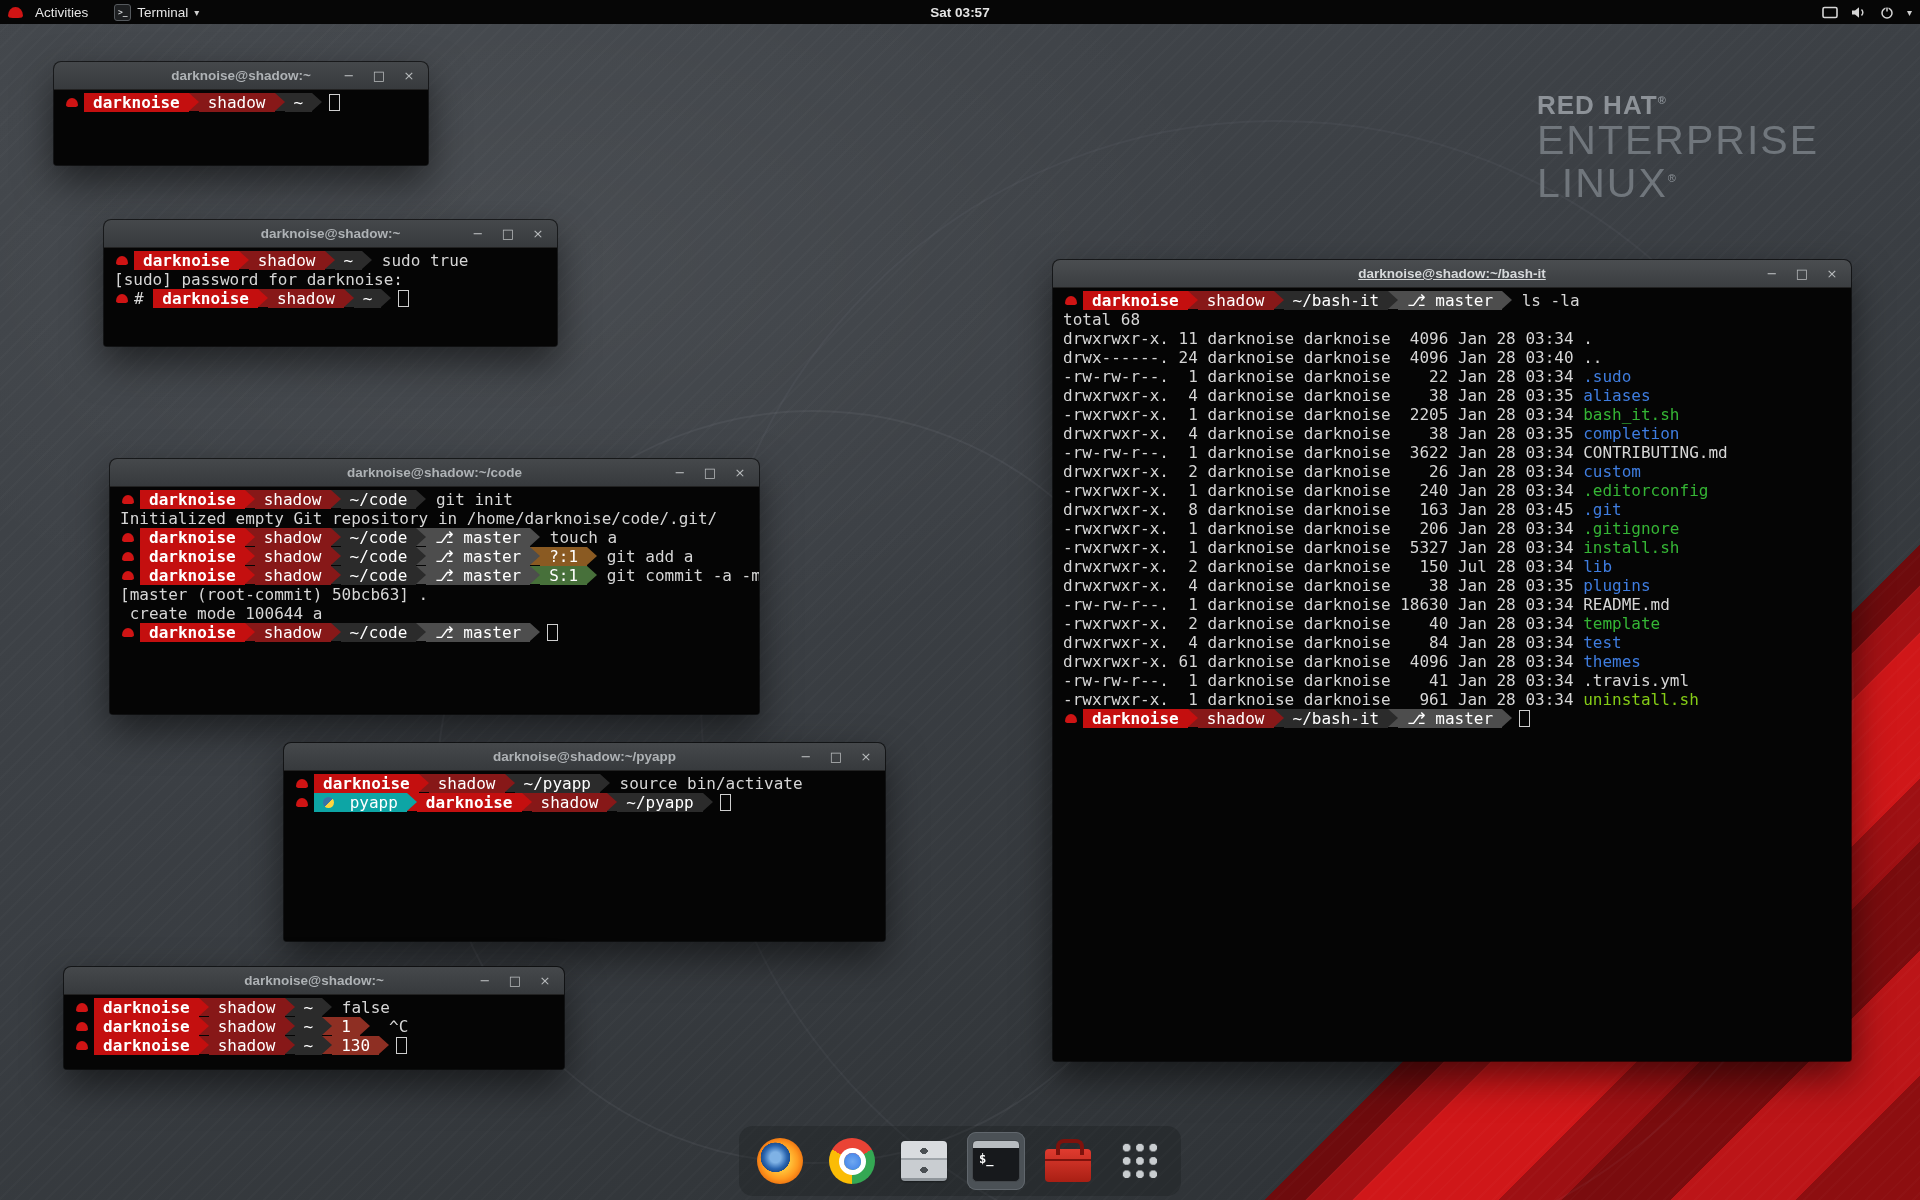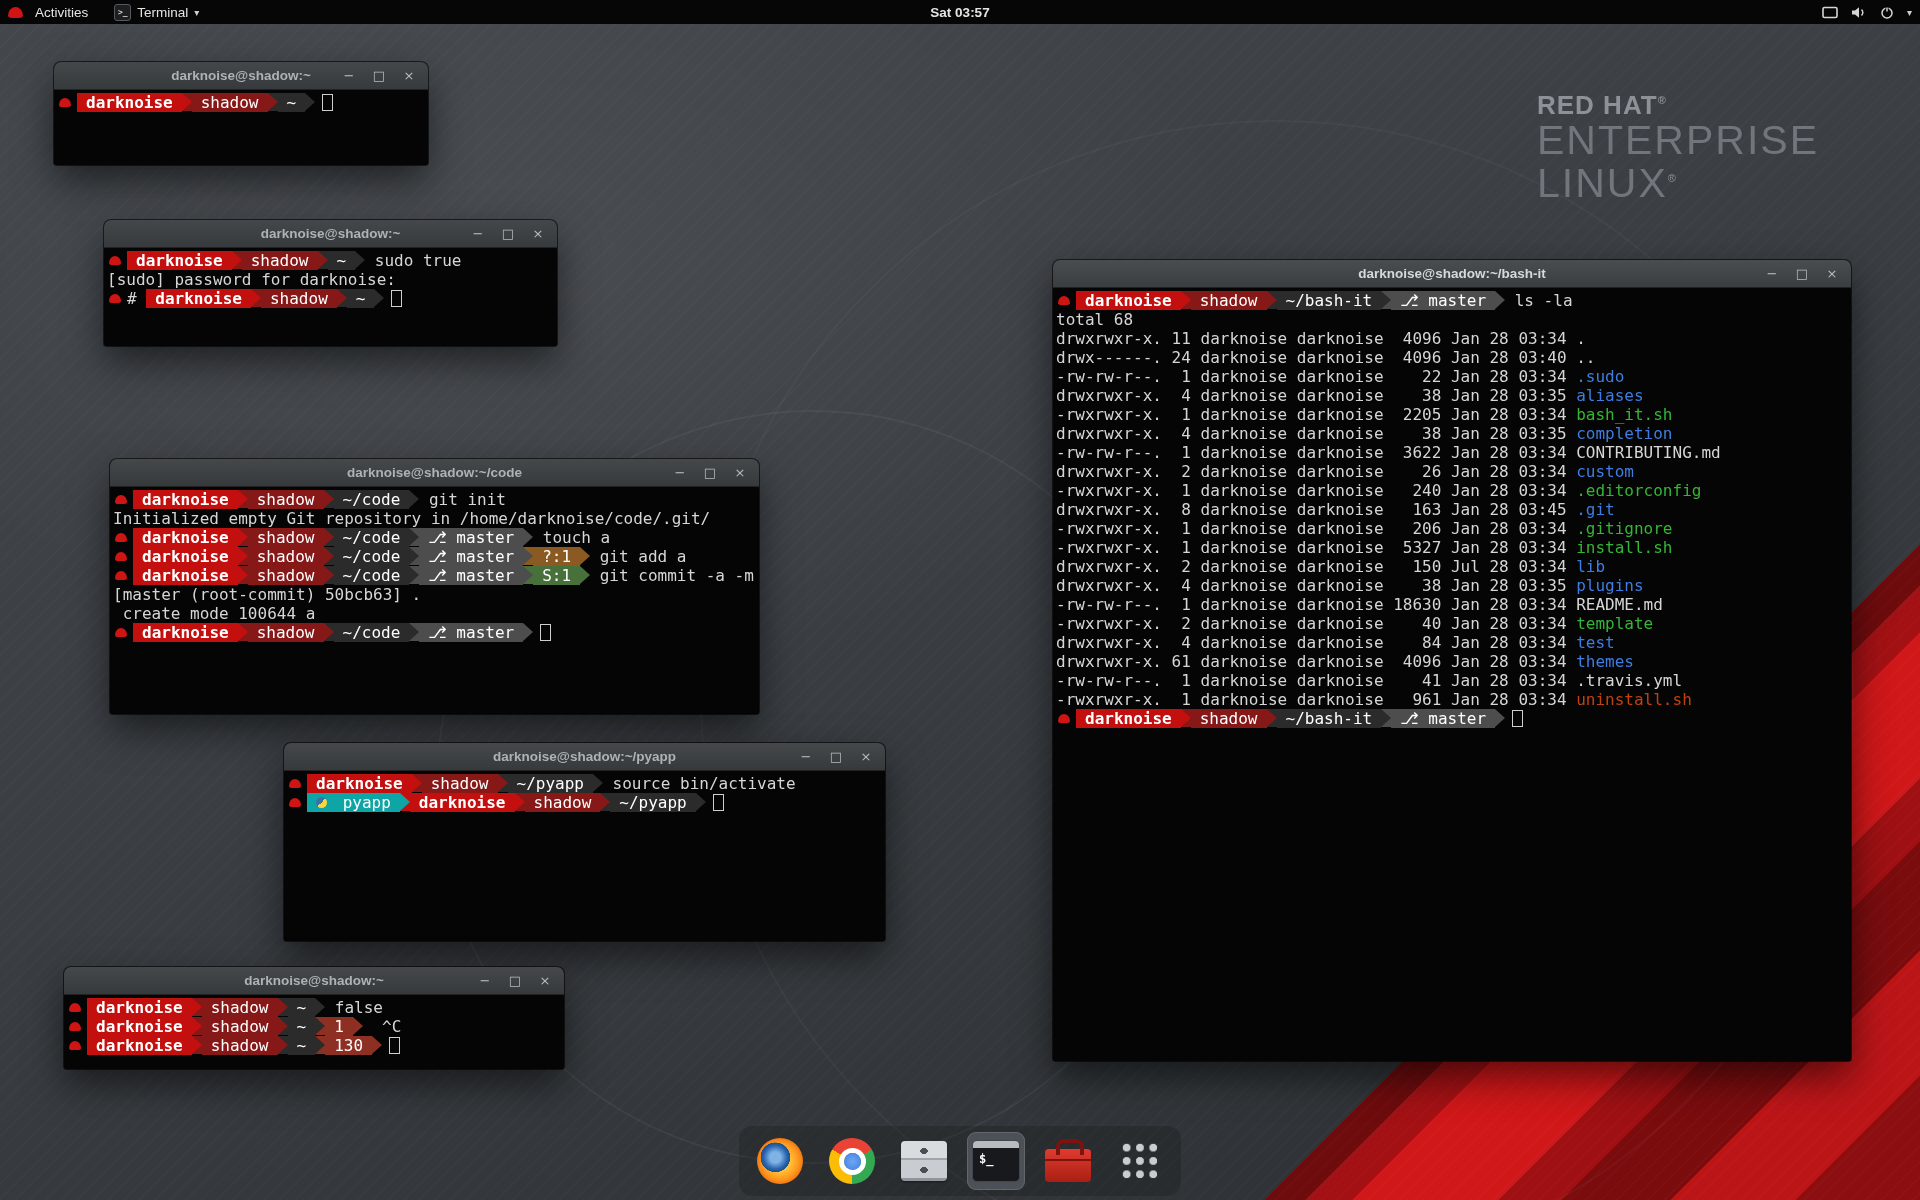--- a/index.html
+++ b/index.html
@@ -37,25 +37,25 @@
 
   
   #windows-layer{position:absolute;left:0;top:0;width:100%;height:100%;}
   .term-window{position:absolute;background:#060606;border-radius:7px 7px 3px 3px;overflow:hidden;
     box-shadow:0 16px 38px rgba(0,0,0,0.55), 0 0 0 1px rgba(0,0,0,0.6);
     display:flex;flex-direction:column;}
   .titlebar{flex:0 0 27px;height:27px;background:linear-gradient(#45484b,#373a3d);
     border-bottom:1px solid #222;position:relative;display:flex;align-items:center;justify-content:center;}
   .term-window.focused .titlebar{background:linear-gradient(#4a4d50,#3b3e41);}
   .win-title{font:bold 13.5px "Liberation Sans",sans-serif;color:#aeb2b5;}
-  .term-window.focused .win-title{color:#d6d9db;}
+  .term-window.focused .win-title{color:#d6d9db;text-decoration:underline;}
   .win-btns{position:absolute;right:12px;top:0;height:100%;display:flex;align-items:center;gap:16px;}
   .win-btn{color:#b8bbbd;font:13px "DejaVu Sans",sans-serif;width:14px;text-align:center;}
 
-  .term-body{flex:1;background:#050505;padding:3px 0 0 3px;
+  .term-body{flex:1;background:#050505;padding:3px 0 0 10px;
     font:16px/19px "DejaVu Sans Mono","Liberation Mono",monospace;color:#d6d6d6;overflow:hidden;}
   .term-line{display:flex;align-items:stretch;height:19px;white-space:pre;}
   .pl-seg{display:inline-flex;align-items:center;padding:0 9px;height:19px;flex:0 0 auto;}
   .pl-arrow{width:0;height:0;flex:0 0 auto;
     border-top:9.5px solid transparent;border-bottom:9.5px solid transparent;border-left:10px solid transparent;}
   .pl-text{line-height:19px;}
   .hat-icon{width:12px;height:9px;margin:5px 6px 0 2px;flex:0 0 auto;background:#cf1414;
     border-radius:55% 55% 35% 35% / 85% 85% 25% 25%;}
   .py-icon{width:11px;height:11px;border-radius:50%;margin-right:6px;flex:0 0 auto;
     background:linear-gradient(135deg,#3873a6 0 50%,#ffd53e 50% 100%);}
@@ -209,21 +209,21 @@
           <div class="term-line"><span class="pl-text">drwxrwxr-x.  8 darknoise darknoise   163 Jan 28 03:45 </span><span class="pl-text" style="color: rgb(63, 125, 224);">.git</span></div>
           <div class="term-line"><span class="pl-text">-rwxrwxr-x.  1 darknoise darknoise   206 Jan 28 03:34 </span><span class="pl-text" style="color: rgb(53, 181, 53);">.gitignore</span></div>
           <div class="term-line"><span class="pl-text">-rwxrwxr-x.  1 darknoise darknoise  5327 Jan 28 03:34 </span><span class="pl-text" style="color: rgb(53, 181, 53);">install.sh</span></div>
           <div class="term-line"><span class="pl-text">drwxrwxr-x.  2 darknoise darknoise   150 Jul 28 03:34 </span><span class="pl-text" style="color: rgb(63, 125, 224);">lib</span></div>
           <div class="term-line"><span class="pl-text">drwxrwxr-x.  4 darknoise darknoise    38 Jan 28 03:35 </span><span class="pl-text" style="color: rgb(63, 125, 224);">plugins</span></div>
           <div class="term-line"><span class="pl-text">-rw-rw-r--.  1 darknoise darknoise 18630 Jan 28 03:34 </span><span class="pl-text" style="color: rgb(214, 214, 214);">README.md</span></div>
           <div class="term-line"><span class="pl-text">-rwxrwxr-x.  2 darknoise darknoise    40 Jan 28 03:34 </span><span class="pl-text" style="color: rgb(53, 181, 53);">template</span></div>
           <div class="term-line"><span class="pl-text">drwxrwxr-x.  4 darknoise darknoise    84 Jan 28 03:34 </span><span class="pl-text" style="color: rgb(63, 125, 224);">test</span></div>
           <div class="term-line"><span class="pl-text">drwxrwxr-x. 61 darknoise darknoise  4096 Jan 28 03:34 </span><span class="pl-text" style="color: rgb(63, 125, 224);">themes</span></div>
           <div class="term-line"><span class="pl-text">-rw-rw-r--.  1 darknoise darknoise    41 Jan 28 03:34 </span><span class="pl-text" style="color: rgb(214, 214, 214);">.travis.yml</span></div>
-          <div class="term-line"><span class="pl-text">-rwxrwxr-x.  1 darknoise darknoise   961 Jan 28 03:34 </span><span class="pl-text" style="color: #c2410c;">uninstall.sh</span></div>
+          <div class="term-line"><span class="pl-text">-rwxrwxr-x.  1 darknoise darknoise   961 Jan 28 03:34 </span><span class="pl-text" style="color: #84cc16;">uninstall.sh</span></div>
           <div class="term-line"><span class="hat-icon"></span><span class="pl-seg" style="background: rgb(196, 15, 15); color: rgb(255, 255, 255); font-weight: bold;">darknoise</span><span class="pl-arrow" style="border-left-color: rgb(196, 15, 15); background: rgb(135, 24, 24);"></span><span class="pl-seg" style="background: rgb(135, 24, 24); color: rgb(255, 255, 255);">shadow</span><span class="pl-arrow" style="border-left-color: rgb(135, 24, 24); background: rgb(43, 43, 43);"></span><span class="pl-seg" style="background: rgb(43, 43, 43); color: rgb(255, 255, 255);">~/bash-it</span><span class="pl-arrow" style="border-left-color: rgb(43, 43, 43); background: rgb(77, 77, 77);"></span><span class="pl-seg" style="background: rgb(77, 77, 77); color: rgb(255, 255, 255);">⎇ master</span><span class="pl-arrow" style="border-left-color: rgb(77, 77, 77);"></span><span class="term-cursor"></span></div>
         </div>
       </div>
     </div>
 
   <div id="dock">
       <div class="dock-item">
         <span class="icon-firefox"></span>
       </div>
       <div class="dock-item">

